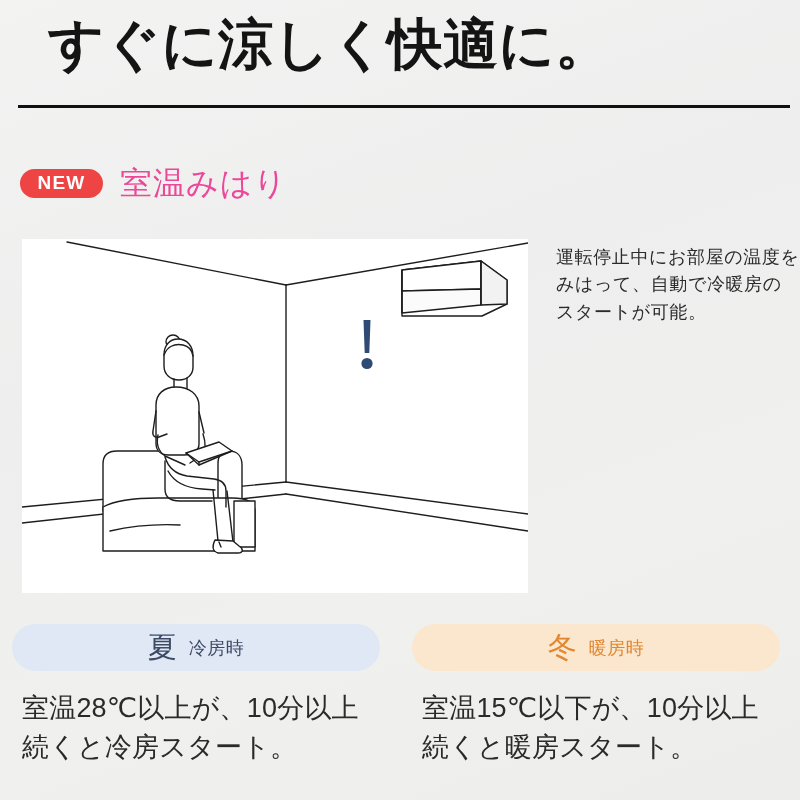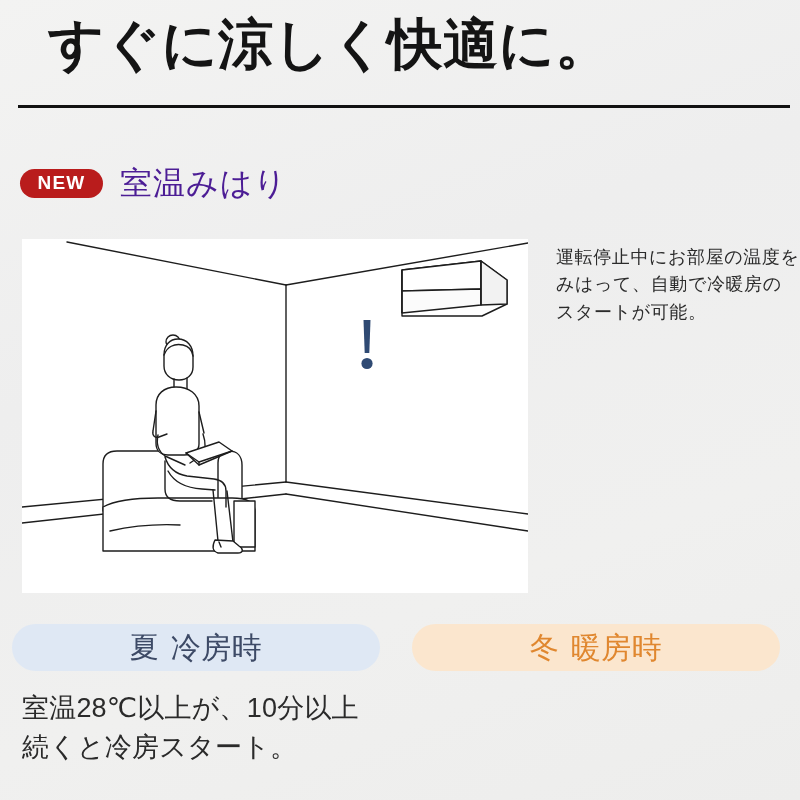--- a/index.html
+++ b/index.html
@@ -53,33 +53,33 @@
     align-items: center;
     gap: 17px;
   }
   .badge-new {
     display: inline-flex;
     align-items: center;
     justify-content: center;
     width: 83px;
     height: 29px;
     border-radius: 15px;
-    background: #b91c1c;
+    background: #ef4444;
     color: #ffffff;
     font-size: 19px;
     font-weight: 700;
     letter-spacing: 1.2px;
     line-height: 1;
     padding-bottom: 1px;
     box-sizing: border-box;
   }
   .feature-title {
     font-size: 32px;
     font-weight: 500;
-    color: #4c1d95;
+    color: #ec4899;
     letter-spacing: 1px;
     line-height: 1;
   }
 
   
   .illus-panel {
     position: absolute;
     left: 22px;
     top: 239px;
     width: 506px;
@@ -130,21 +130,21 @@
   }
   .season-pill.winter {
     background: #fbe6ce;
   }
   .season-kanji {
     font-size: 29px;
     font-weight: 500;
     line-height: 1;
   }
   .season-sub {
-    font-size: 30px;
+    font-size: 18px;
     font-weight: 500;
     line-height: 1;
     letter-spacing: 0.5px;
     text-align: right;
   }
   .summer .season-kanji,
   .summer .season-sub { color: #3d4a66; }
   .winter .season-kanji,
   .winter .season-sub { color: #e0872f; }
 
@@ -259,15 +259,16 @@
       <span class="season-sub">冷房時</span>
     </div>
     <div class="season-body">室温28℃以上が、10分以上続くと冷房スタート。</div>
   </div>
 
   <div class="season-col winter">
     <div class="season-pill winter">
       <span class="season-kanji">冬</span>
       <span class="season-sub">暖房時</span>
     </div>
+    <div class="season-body">室温15℃以下が、10分以上続くと暖房スタート。</div>
   </div>
 
 </div>
 
 </body></html>

